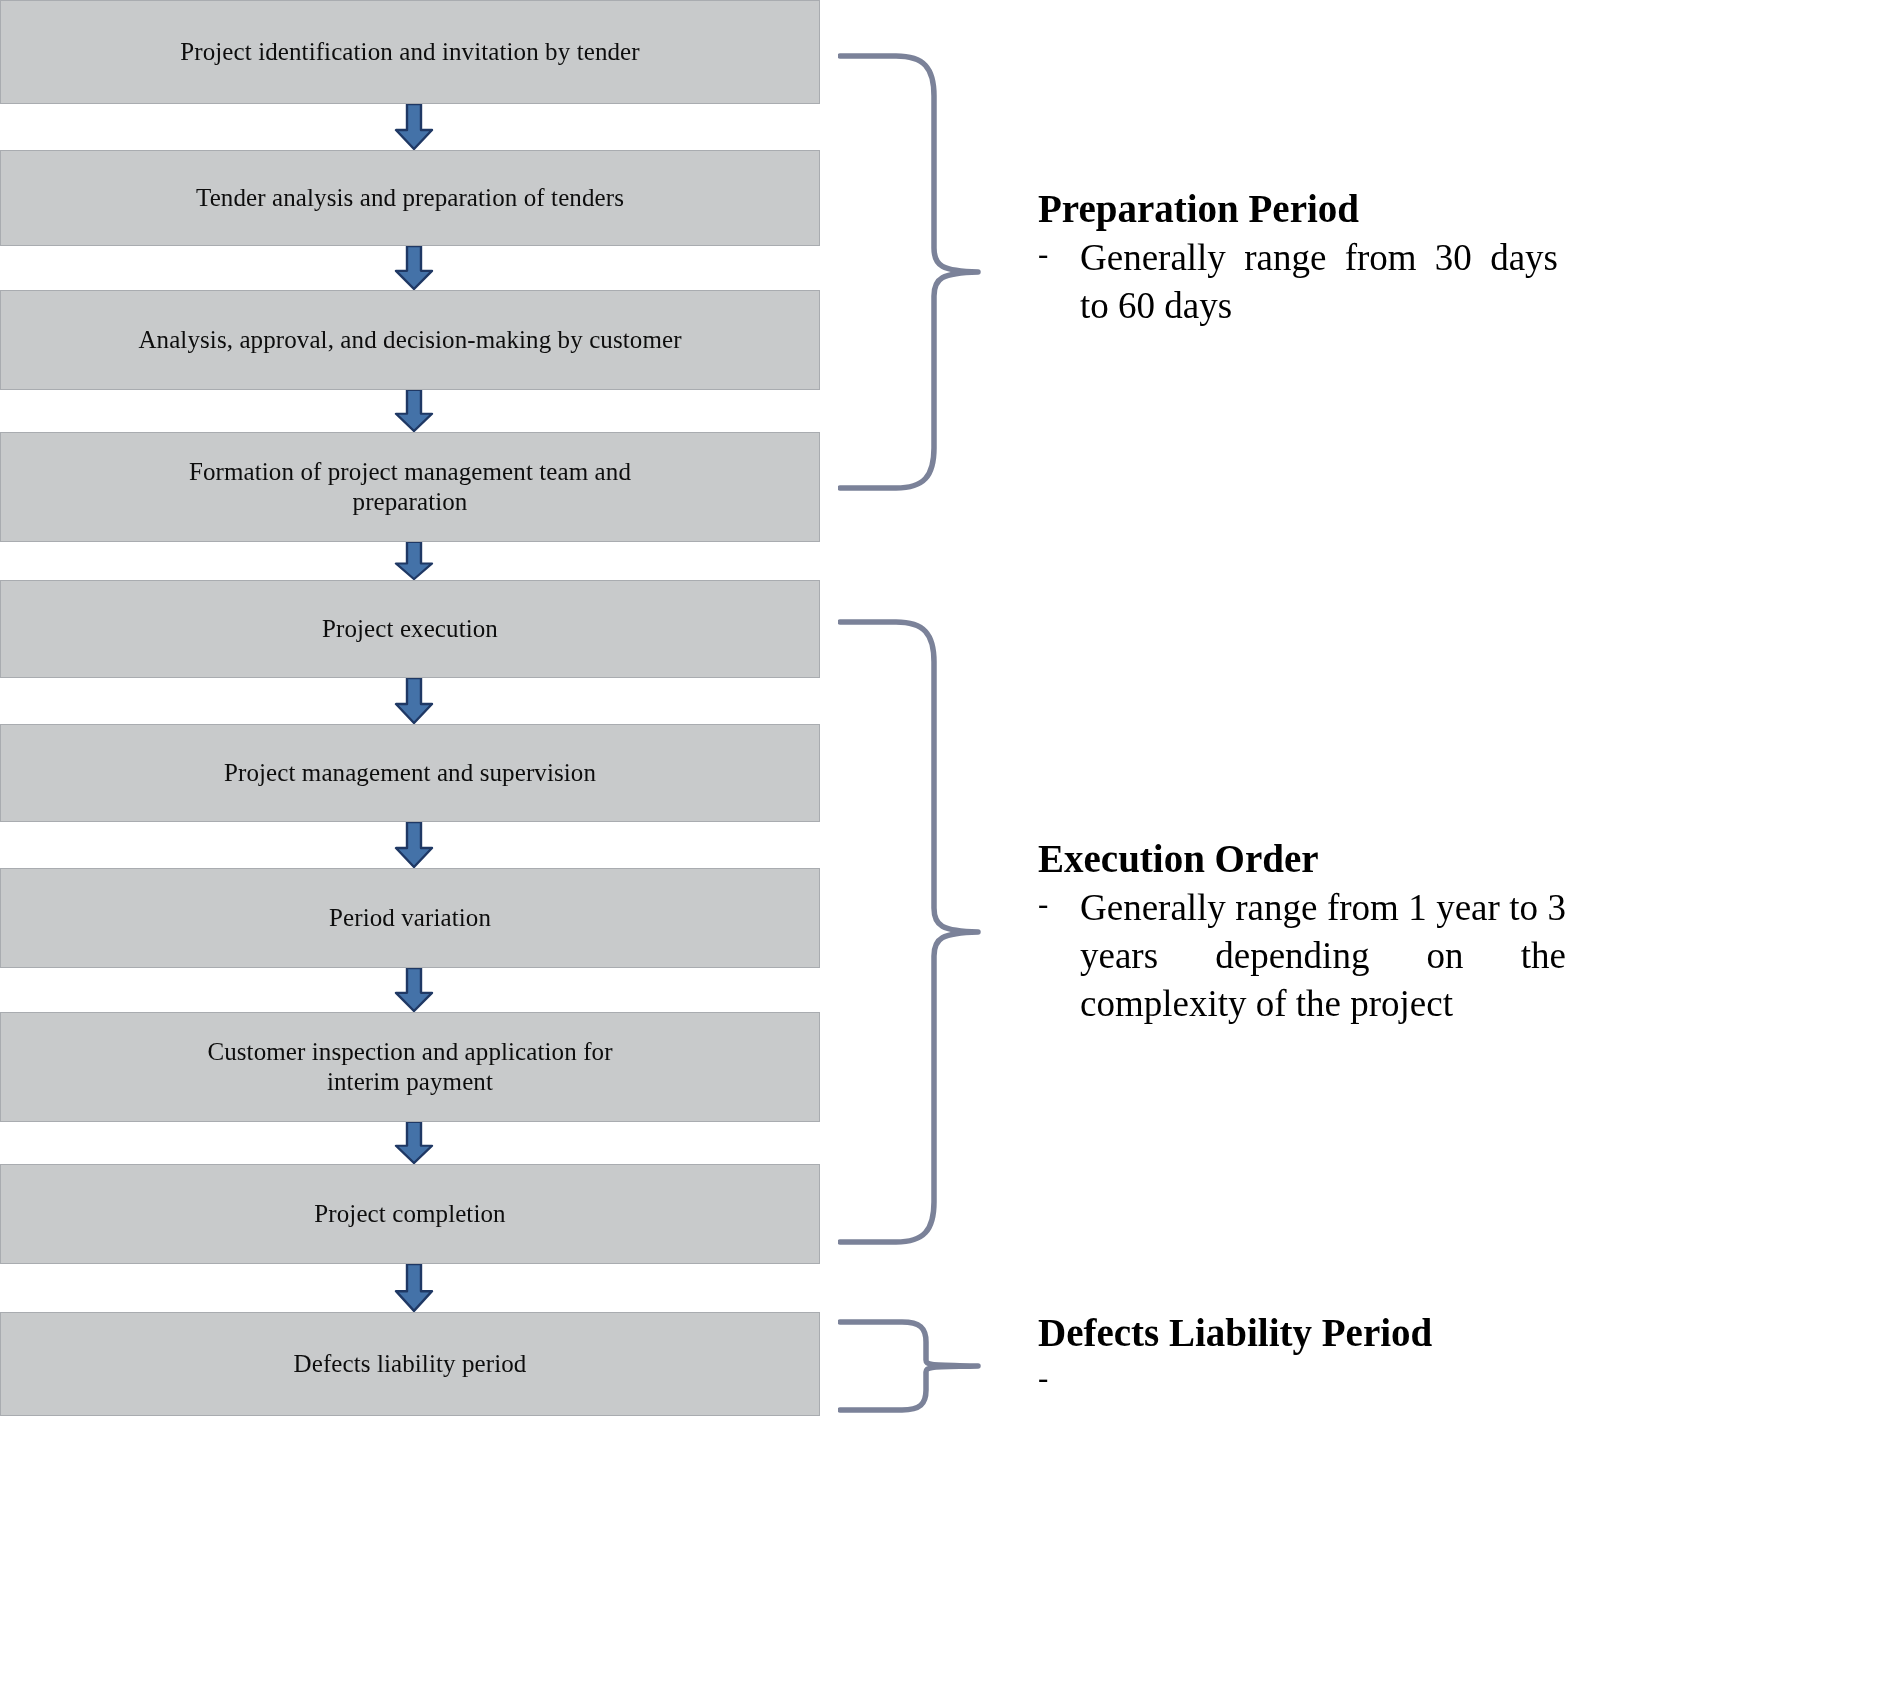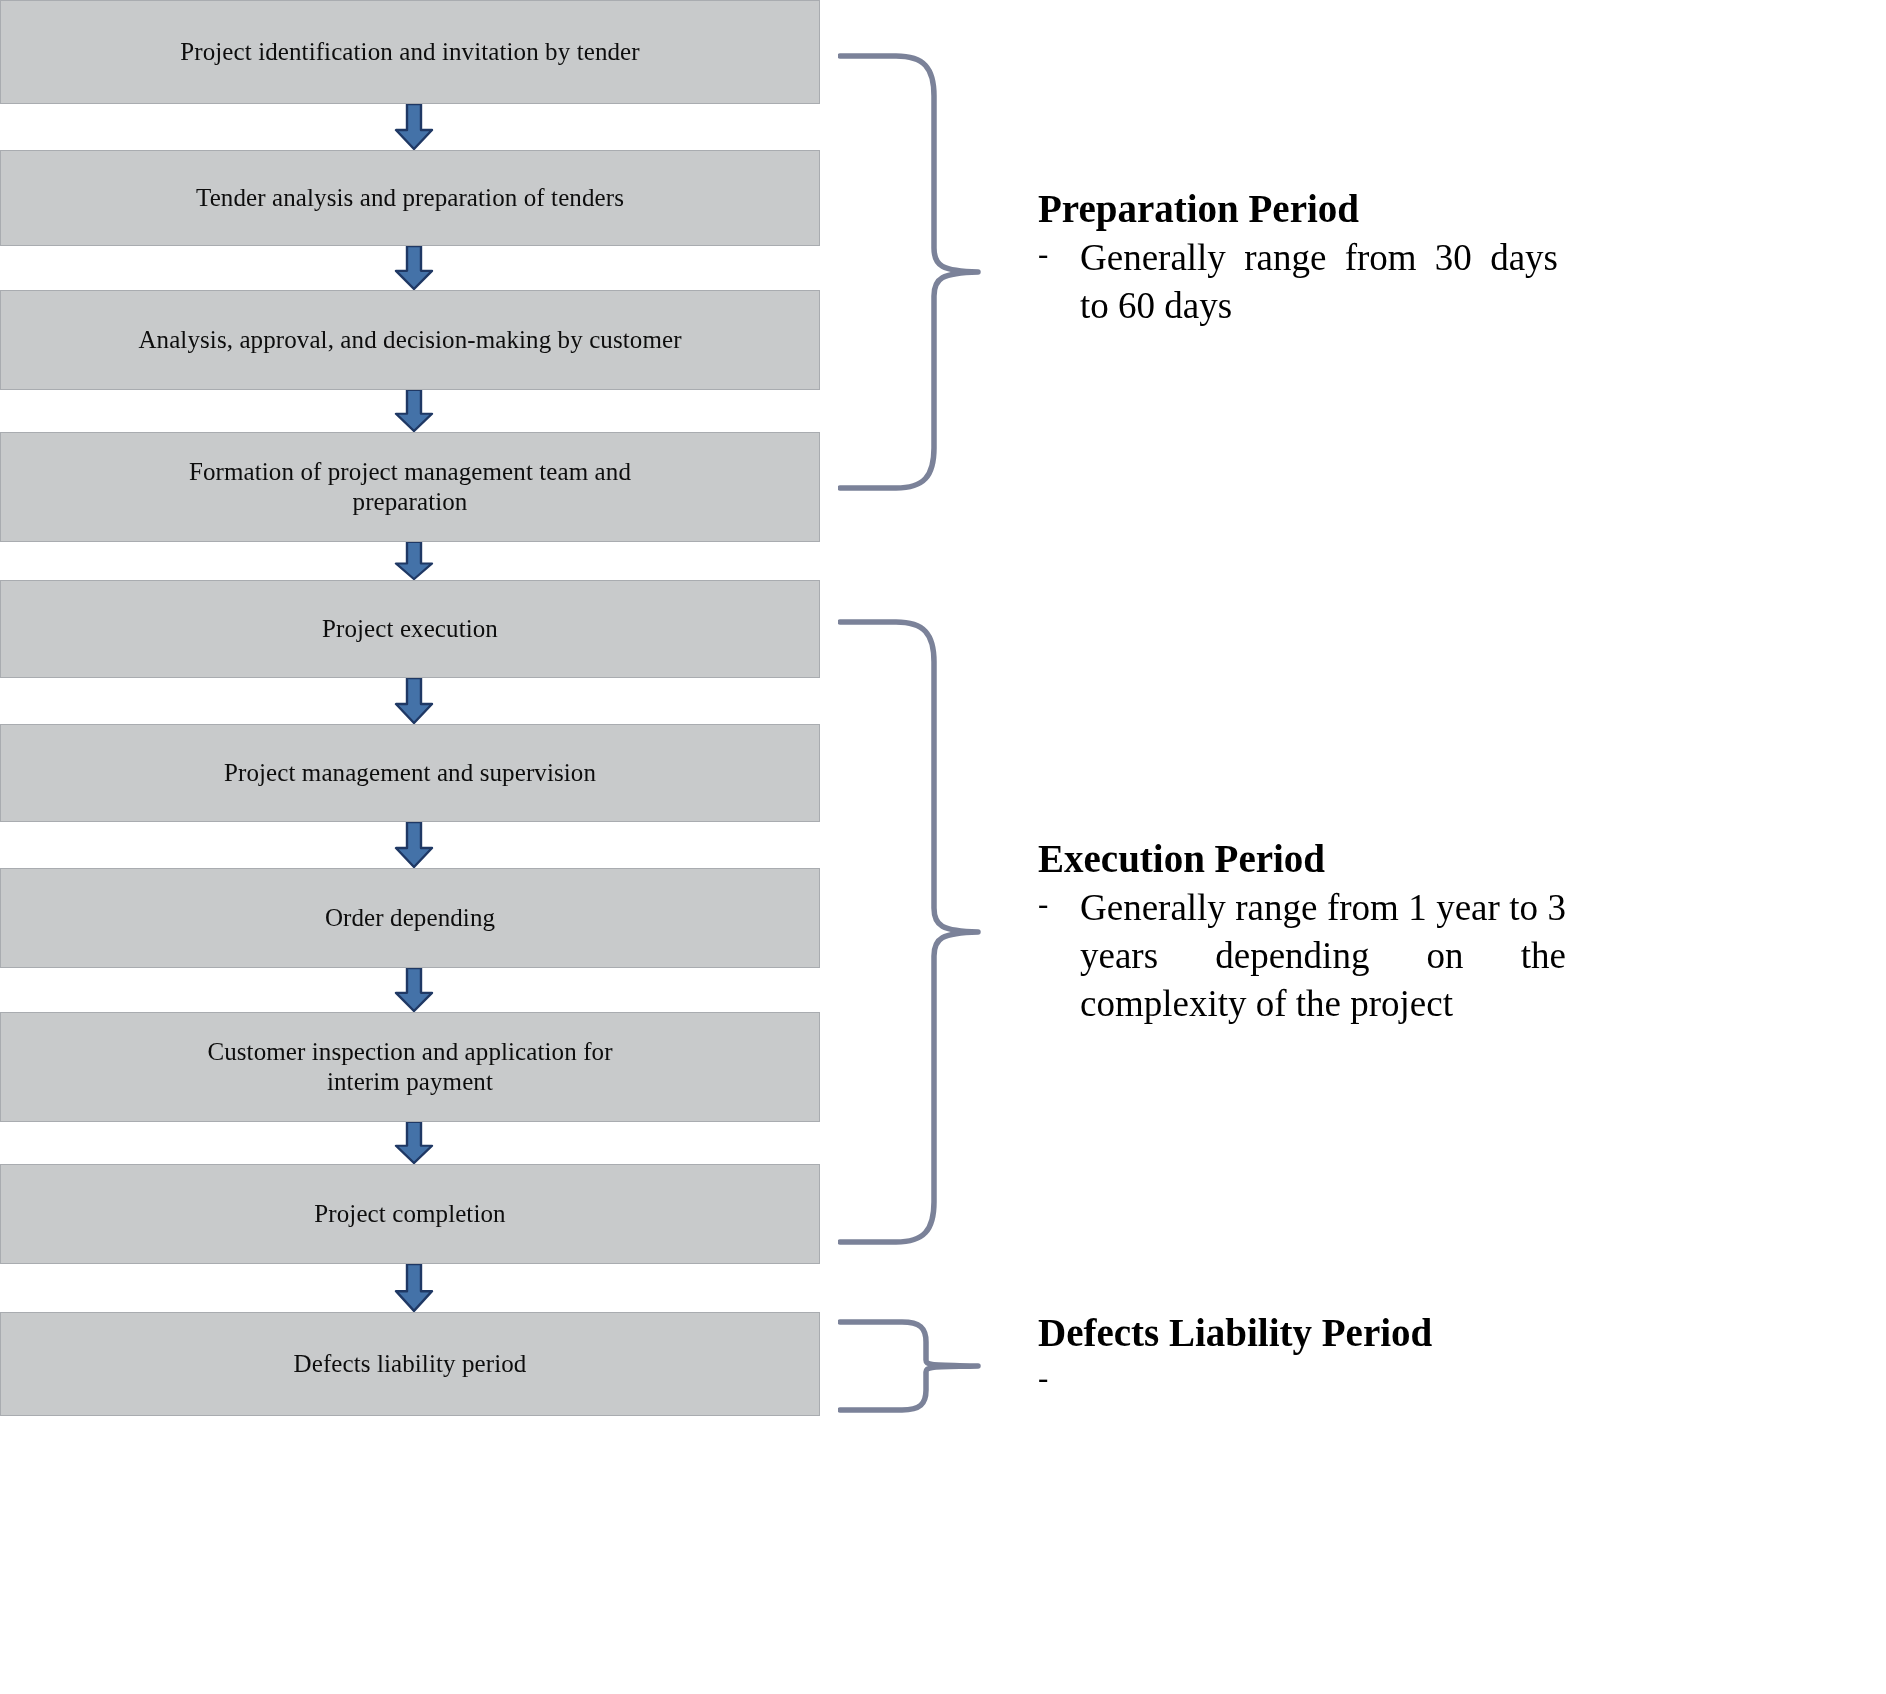--- a/index.html
+++ b/index.html
@@ -80,21 +80,21 @@
         <span>Formation of project management team and</span><br>
         <span>preparation</span>
       </span>
     </div>
 
     <div class="flow-box" style="top:724px;height:98px;">
       <span class="bl">Project management and supervision</span>
     </div>
 
     <div class="flow-box" style="top:868px;height:100px;">
-      <span class="bl">Order depending</span>
+      <span class="bl">Period variation</span>
     </div>
 
     <div class="flow-box" style="top:1012px;height:110px;align-items:center;">
       <span class="bl">
         <span>Customer inspection and application for</span><br>
         <span>interim payment</span>
       </span>
     </div>
 
     <div class="flow-box" style="top:1164px;height:100px;">
@@ -176,21 +176,21 @@
 
   <div class="annot" style="left:1038px;top:186px;width:540px;">
     <div class="title">Preparation Period</div>
     <div class="bulletrow">
       <div class="dash">-</div>
       <div class="btext" style="width:478px;">Generally range from 30 days to 60 days</div>
     </div>
   </div>
 
   <div class="annot" style="left:1038px;top:836px;width:560px;">
-    <div class="title">Execution Period</div>
+    <div class="title">Execution Order</div>
     <div class="bulletrow">
       <div class="dash">-</div>
       <div class="btext" style="width:486px;">Generally range from 1 year to 3 years depending on the complexity of the project</div>
     </div>
   </div>
 
   <div class="annot" style="left:1038px;top:1310px;width:620px;">
     <div class="title">Defects Liability Period</div>
     <div class="bulletrow">
       <div class="dash">-</div>

